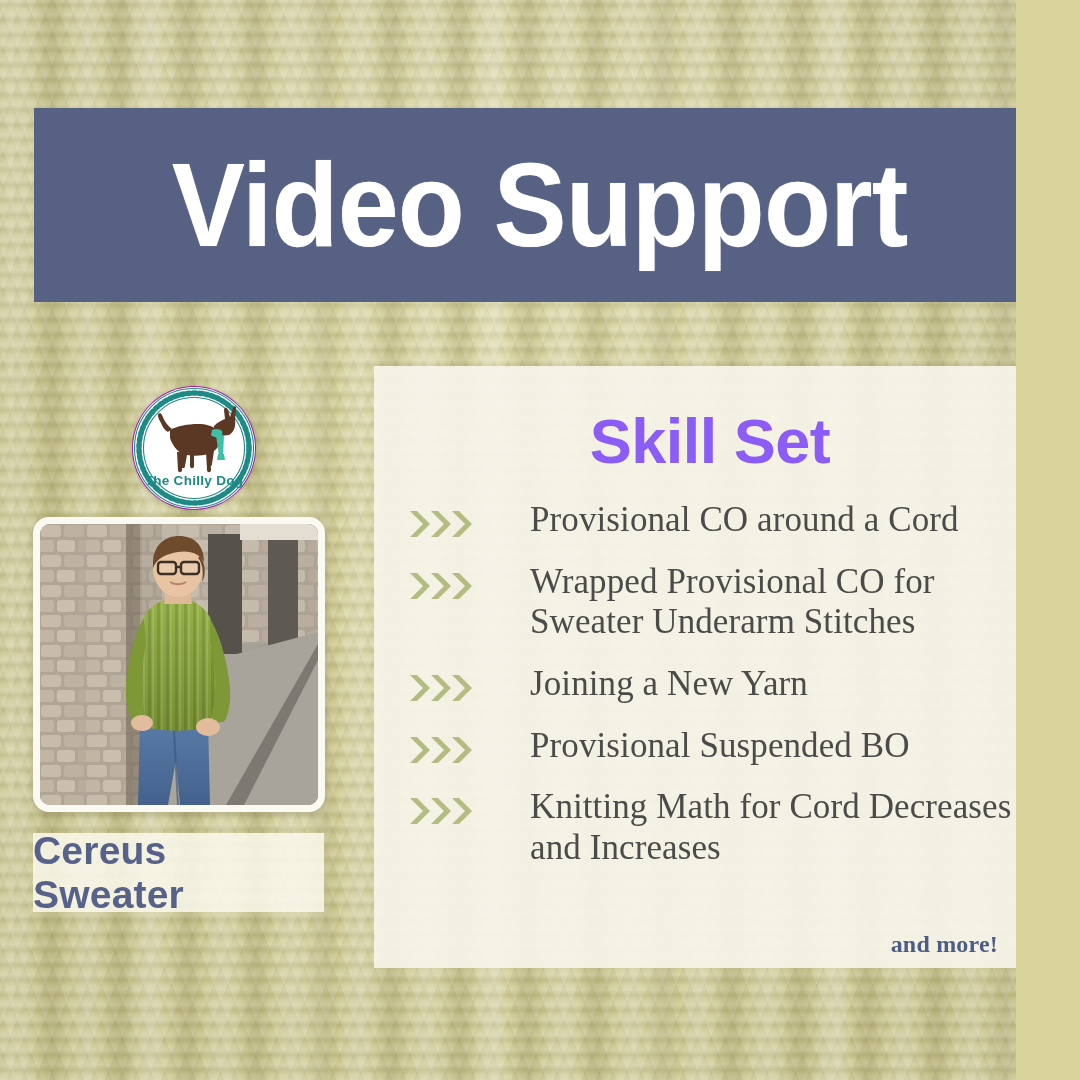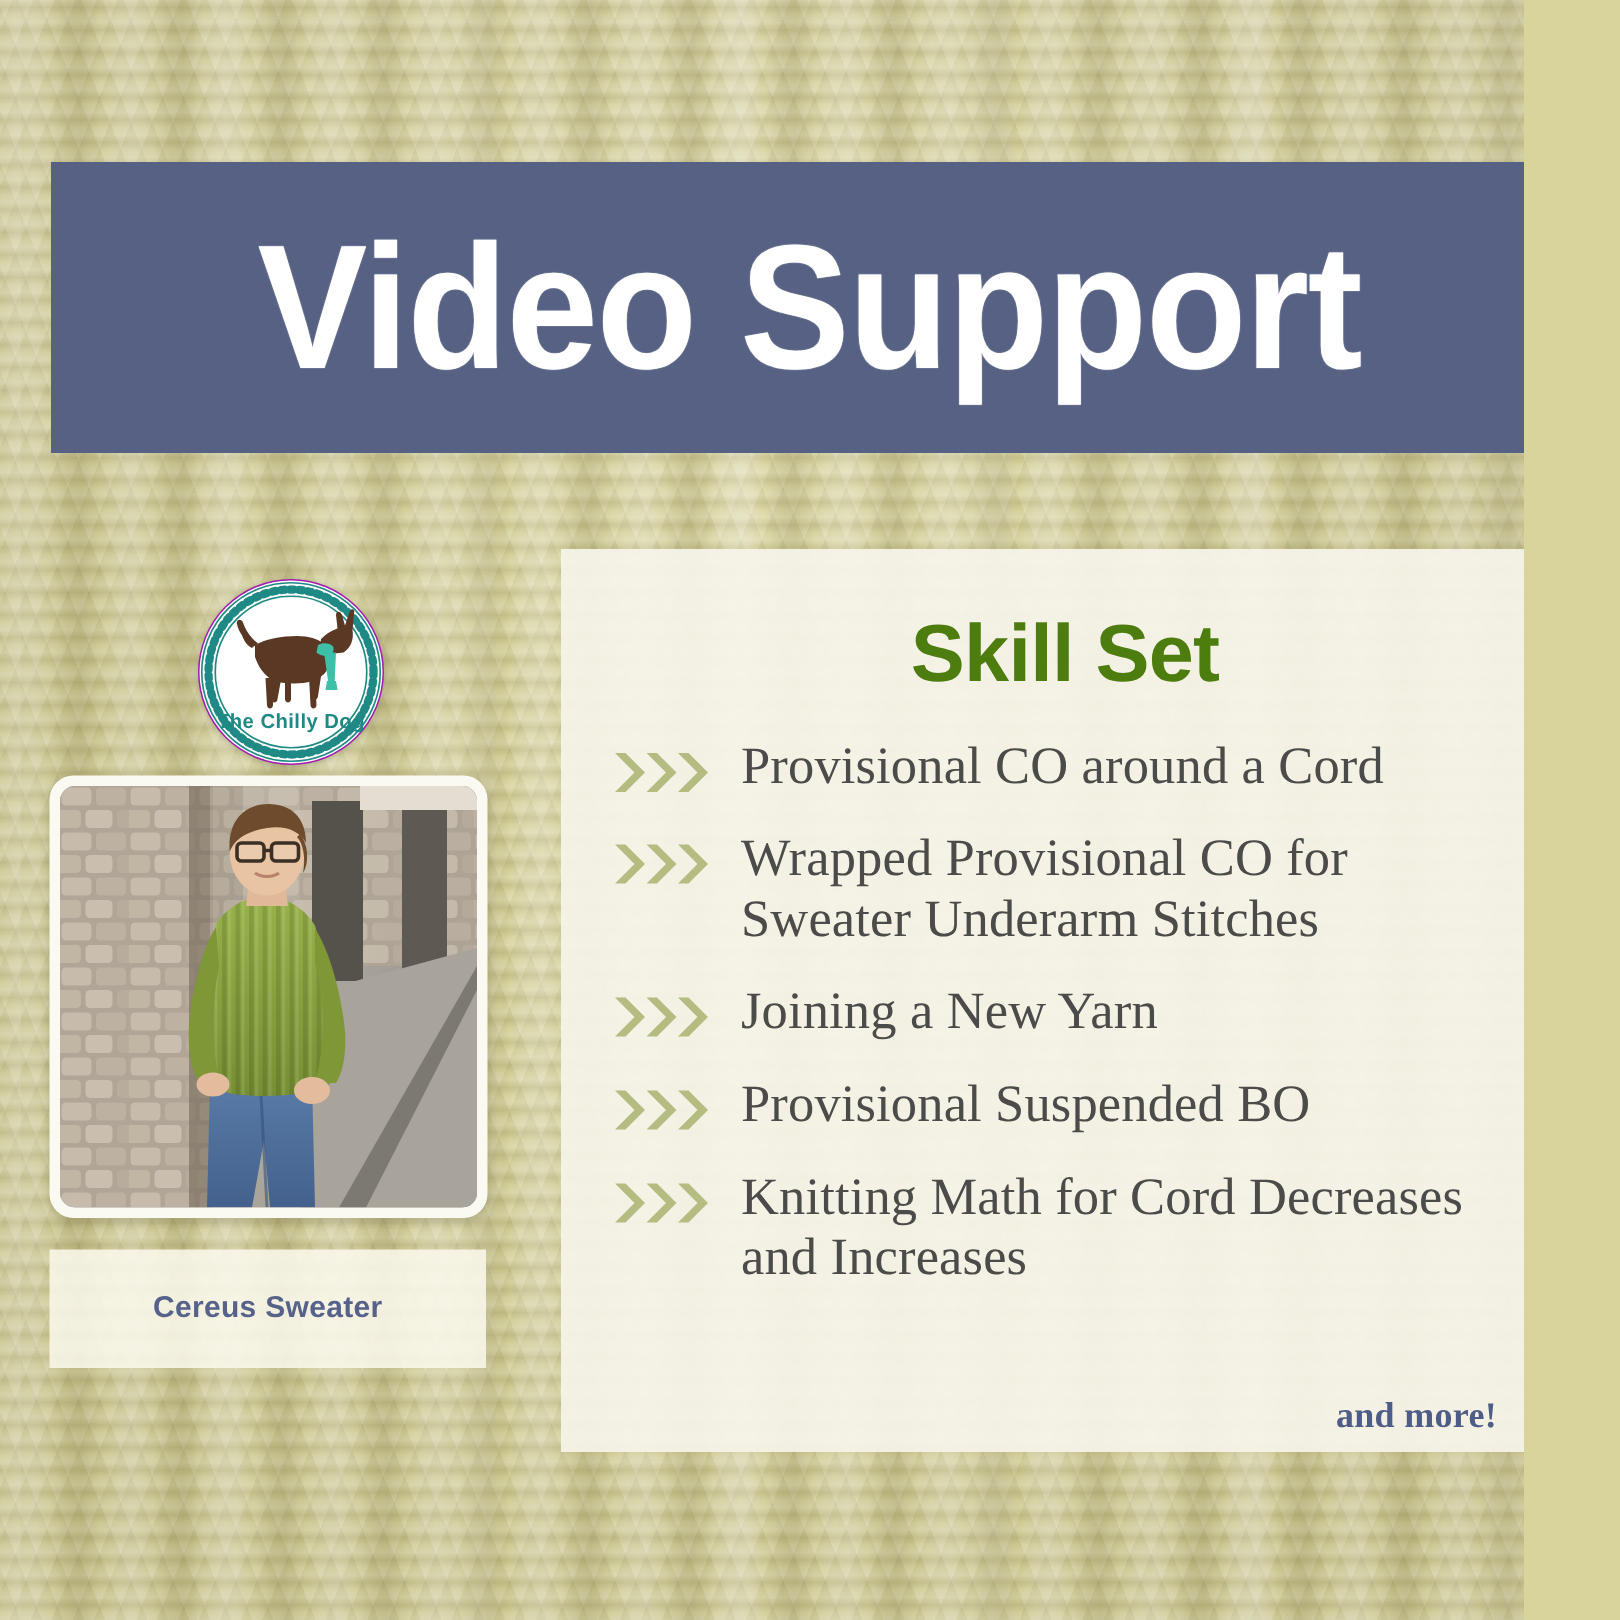--- a/index.html
+++ b/index.html
@@ -108,47 +108,48 @@
   
   .caption{
     position:absolute;left:33px;top:833px;width:291px;height:79px;
     background:rgba(250,248,236,0.86);
     display:flex;align-items:center;justify-content:center;
   }
   .caption-text{
     color:#56628a;
     font-family:"Liberation Sans",sans-serif;
     font-weight:700;
-    font-size:20px;
+    font-size:39px;
     letter-spacing:0.2px;
   }
 
   
   .panel{
     position:absolute;left:374px;top:366px;width:672px;height:602px;
     background:rgba(246,244,233,0.93);
     box-sizing:border-box;
     padding:34px 26px 0 26px;
   }
   .panel-inner{position:relative;width:100%;height:100%;}
   .panel-title{
     text-align:center;
-    color:#4d7c0f;
+    color:#8b5cf6;
     font-family:"Liberation Sans",sans-serif;
     font-weight:700;
-    font-size:54px;
+    font-size:63px;
     letter-spacing:-0.5px;
     line-height:1.05;
     margin:8px 0 26px 0;
   }
   .skills{list-style:none;margin:0;padding:0;}
   .skill{
     display:flex;align-items:flex-start;
     margin:0 0 21px 0;
     padding-left:10px;
+    gap:36px;
   }
   .skill:last-of-type{margin-bottom:4px;}
   .chev{
     flex:0 0 auto;width:66px;margin-right:18px;padding-top:9px;
   }
   .chev svg{display:block;width:66px;height:30px;}
   .skill-label{
     font-family:"Liberation Serif",serif;
     font-size:35px;
     line-height:1.16;

